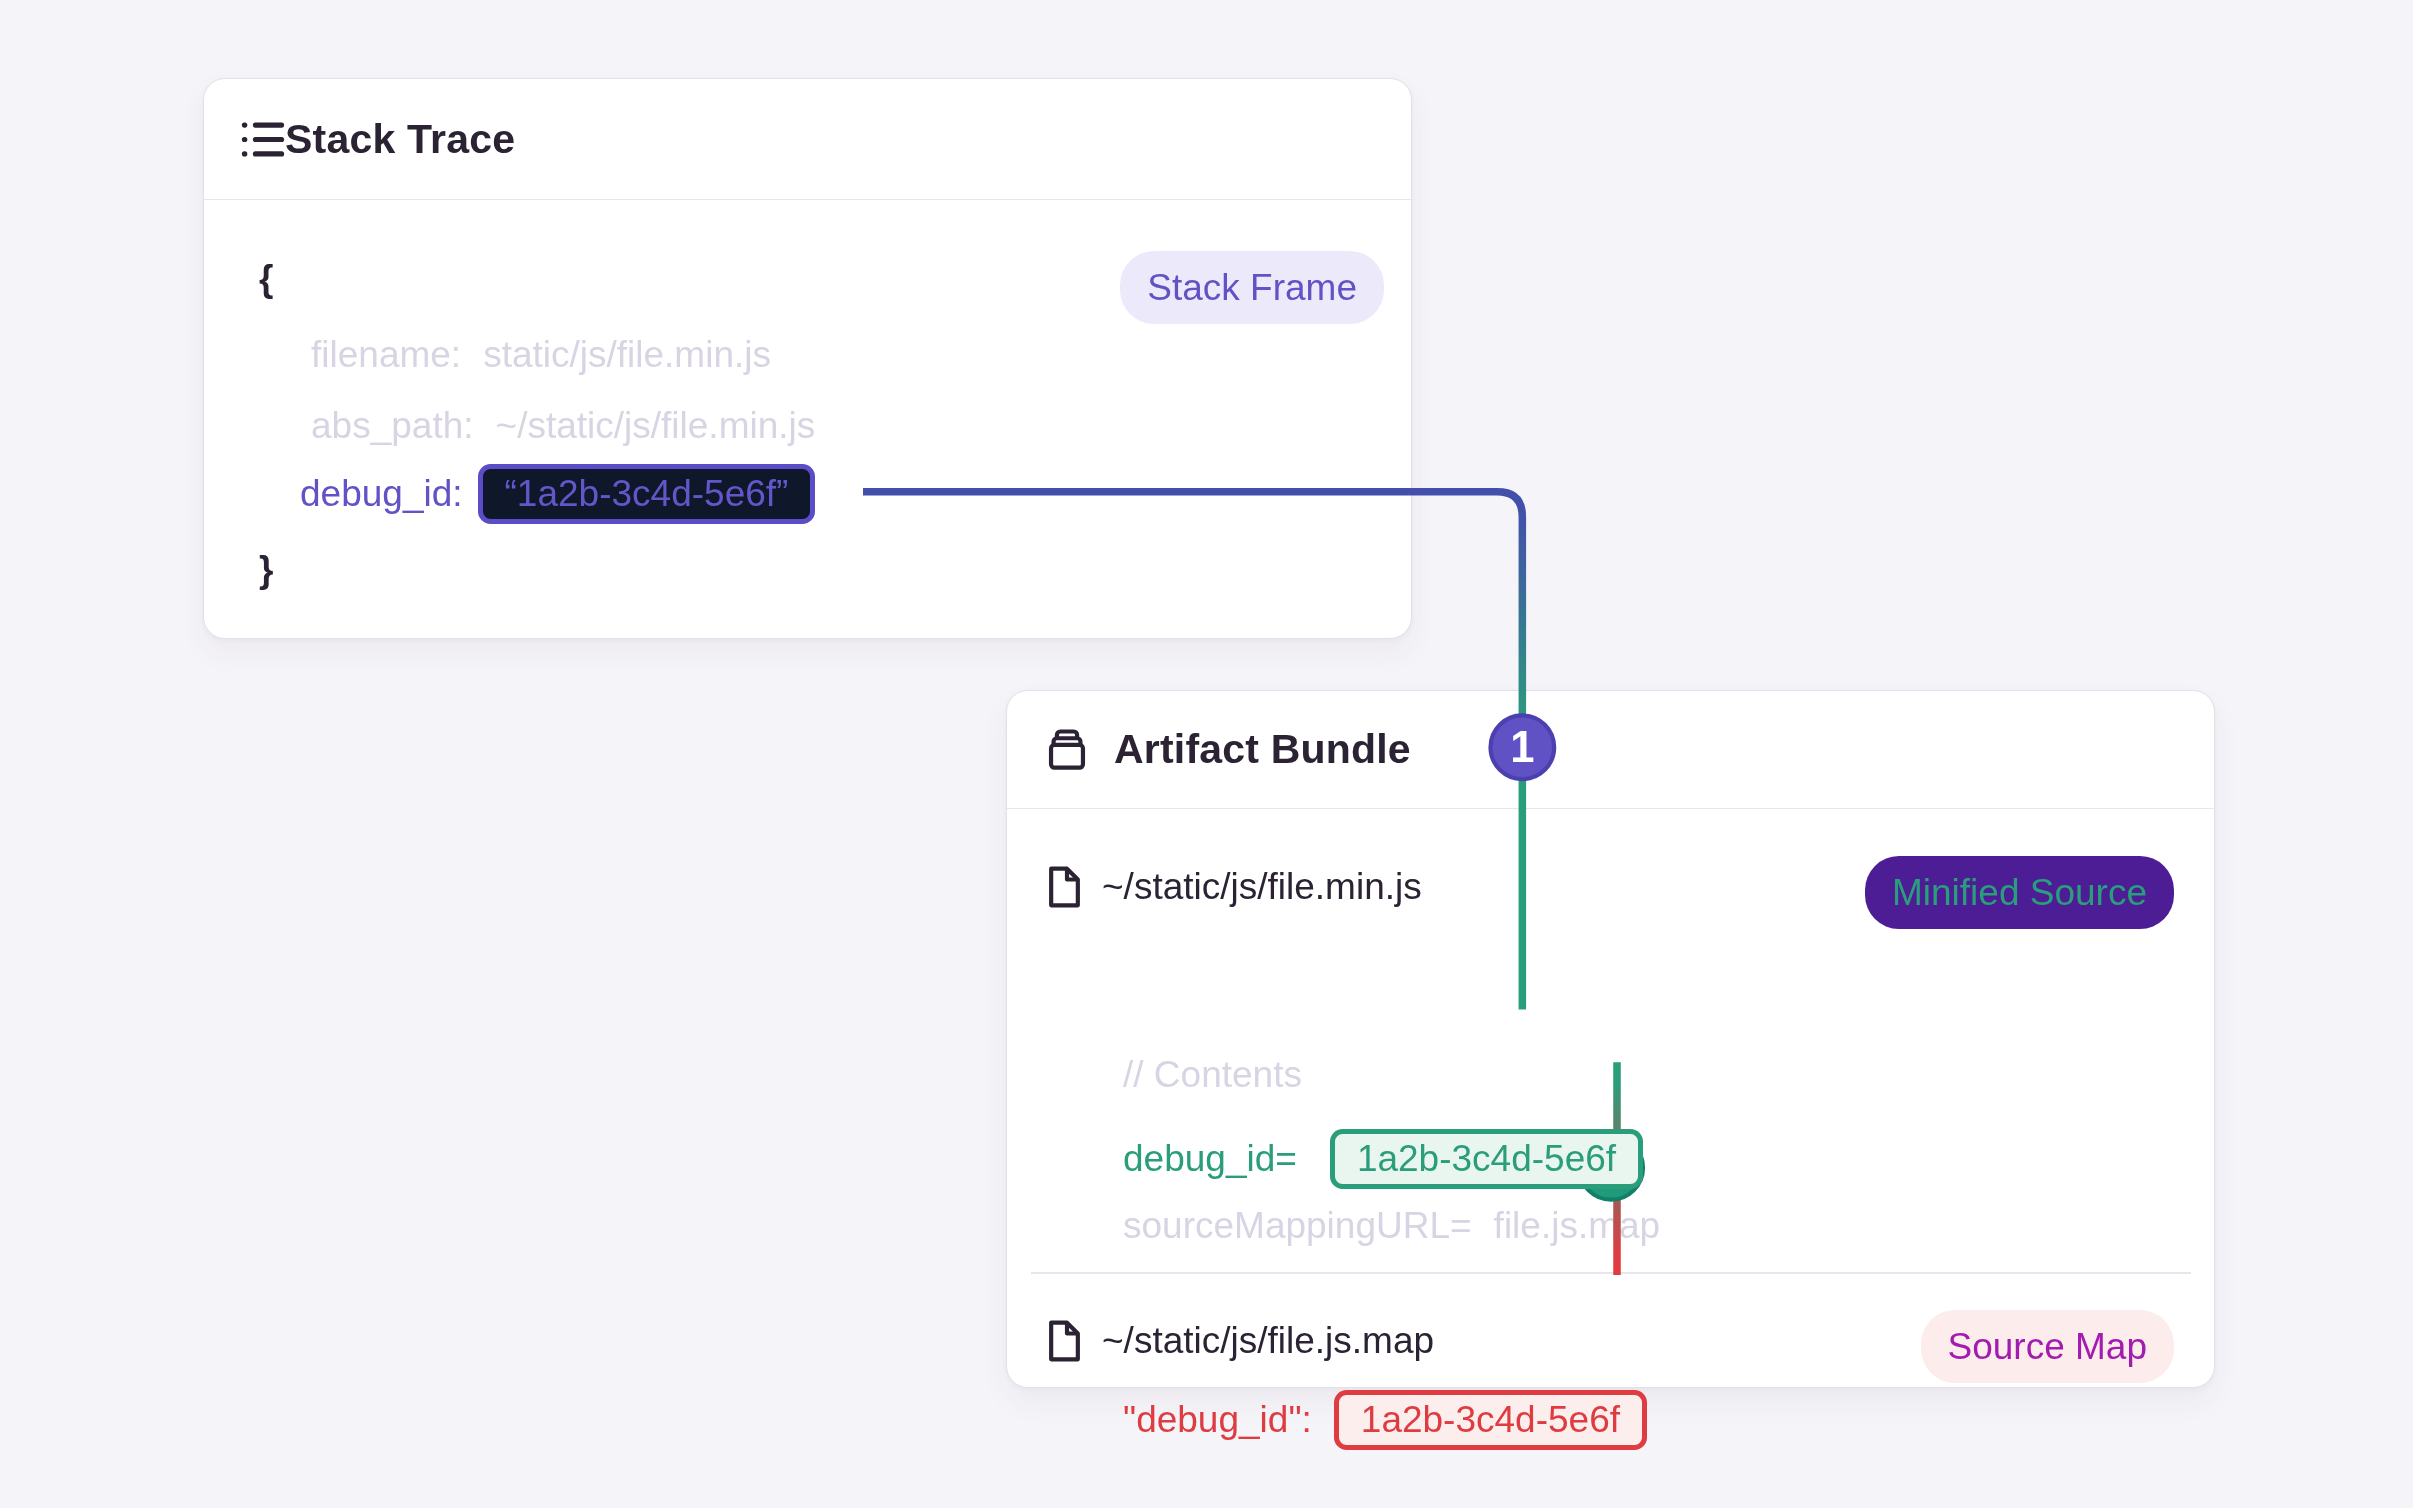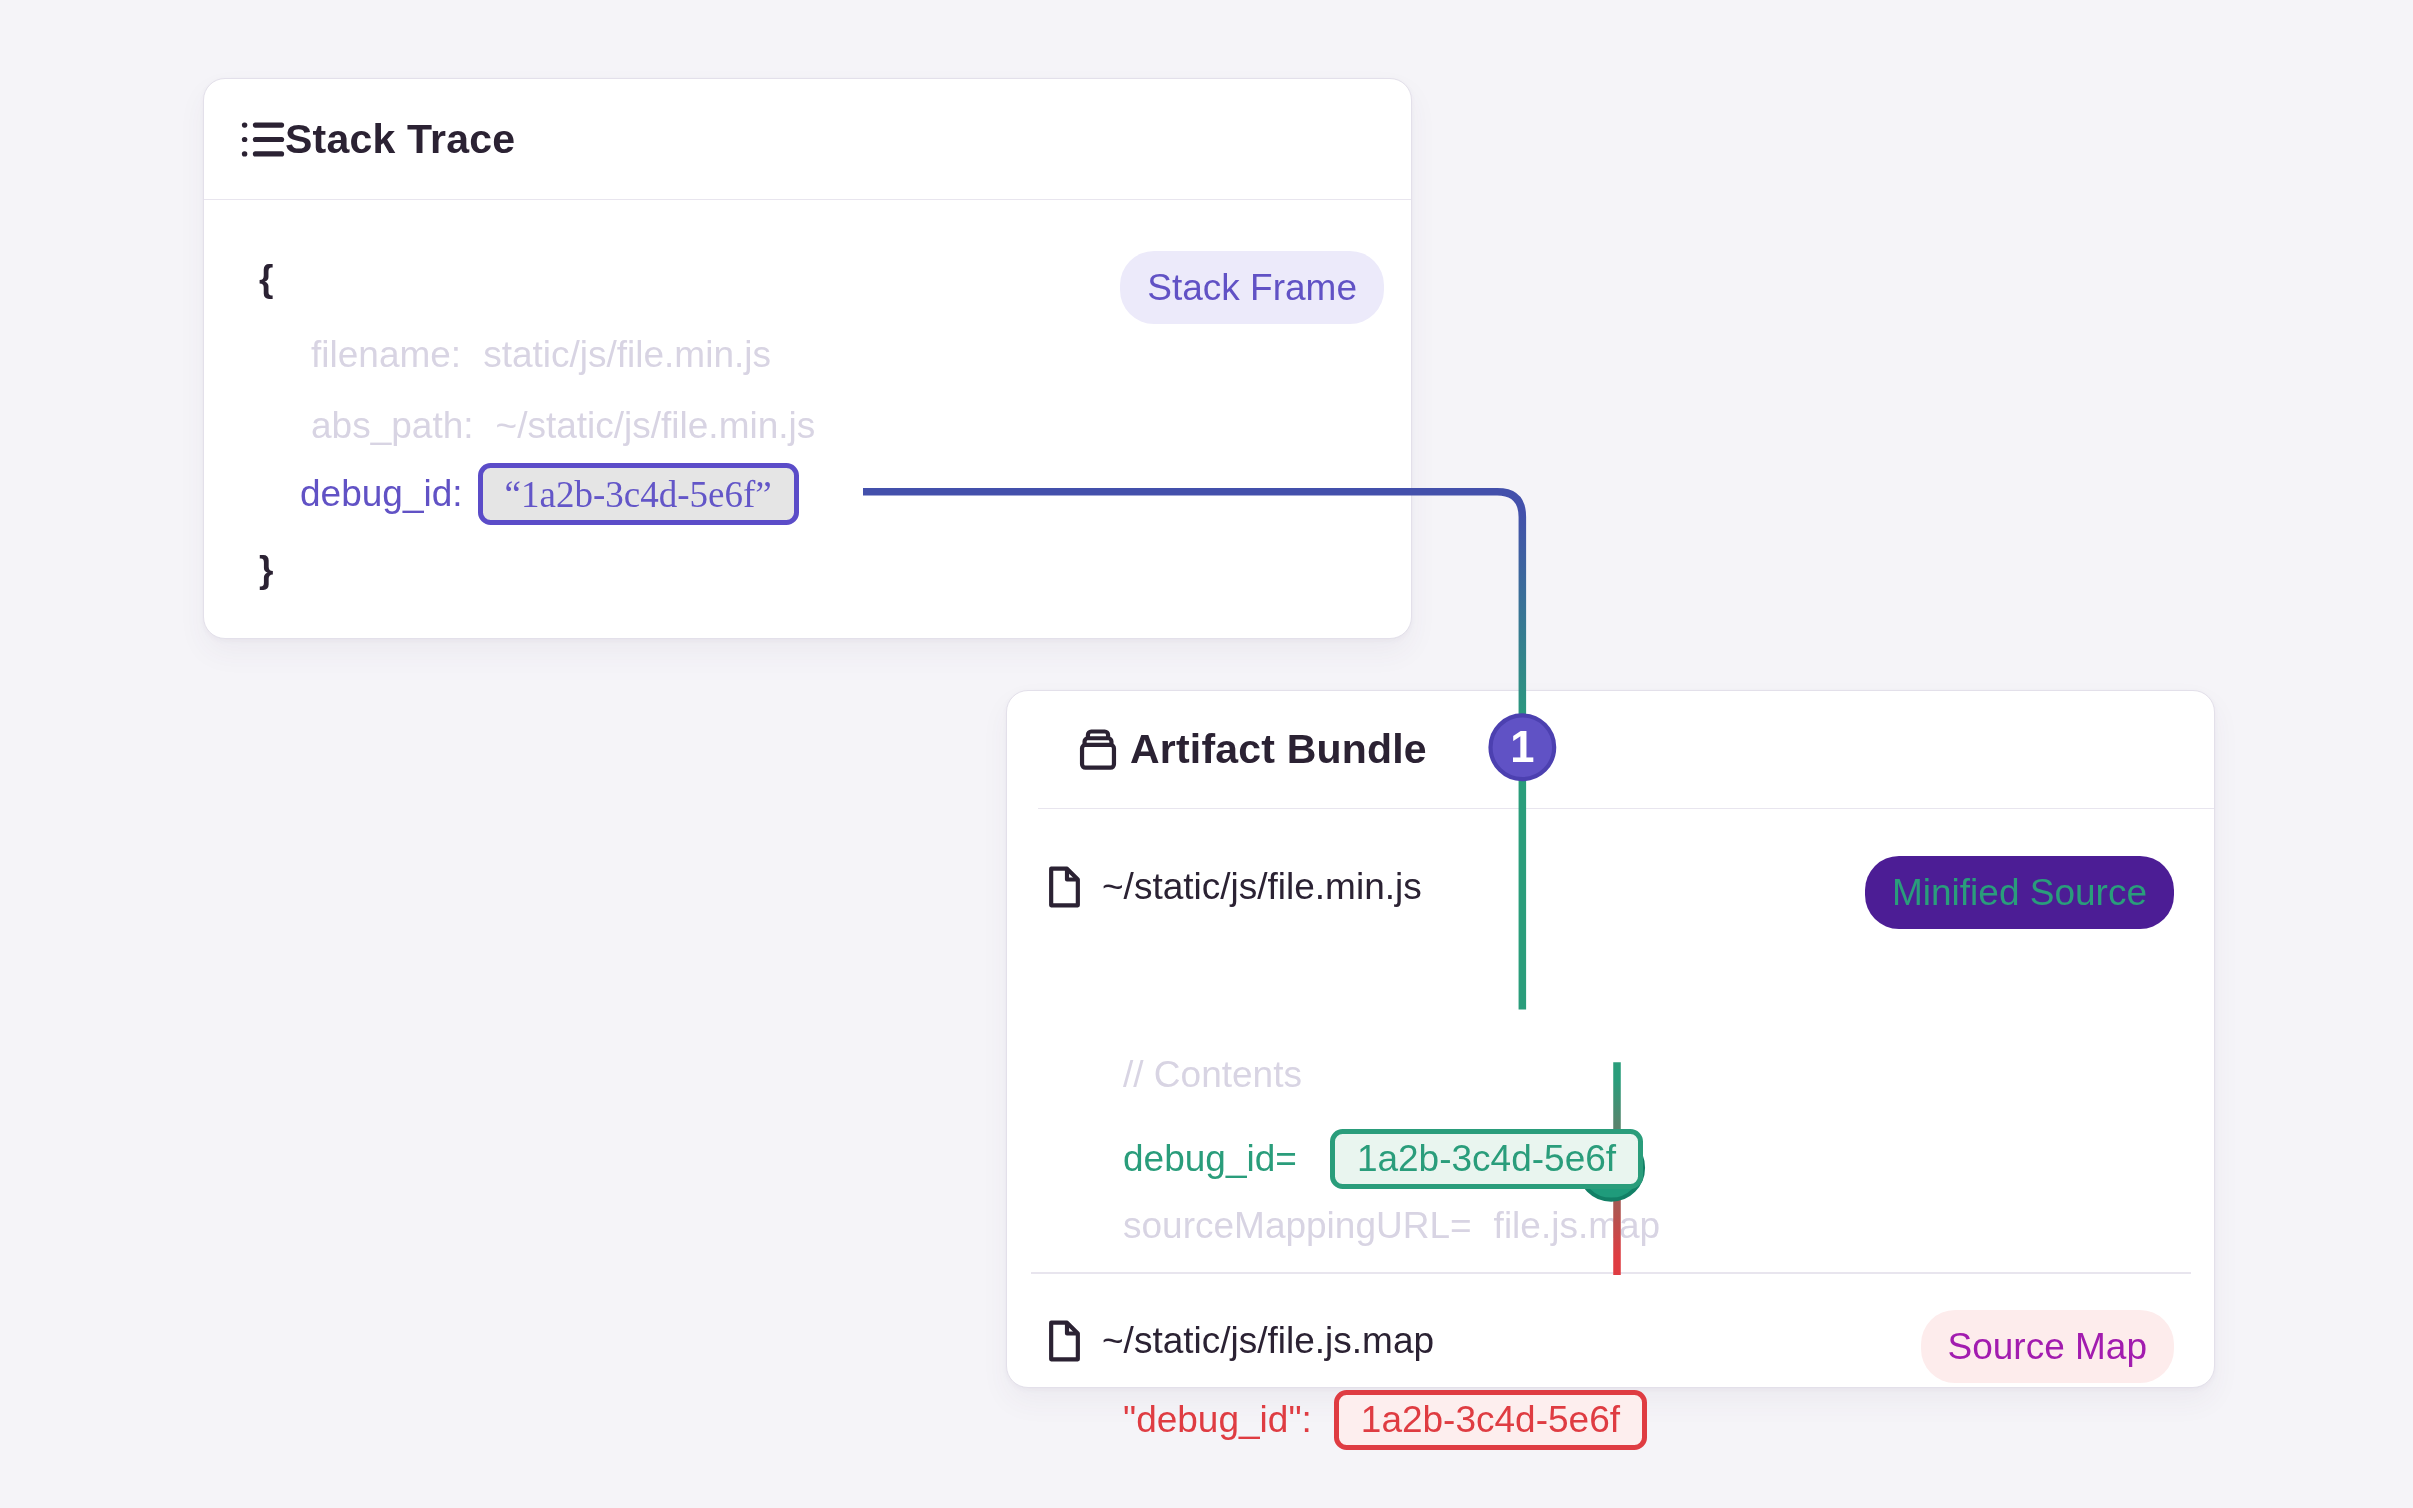--- a/index.html
+++ b/index.html
@@ -21,21 +21,21 @@
   }
   #stack-card    { left: 203px;  top: 78px;  width: 1207px; height: 559px; }
   #artifact-card { left: 1006px; top: 690px; width: 1207px; height: 696px; }
 
   .card-header {
     display: flex; align-items: center;
     padding: 0 37px; 
     border-bottom: 1.7px solid #e8e5ee;
   }
   #stack-card .card-header    { height: 120px; }
-  #artifact-card .card-header { height: 117px; gap: 11px; padding: 0 39px; margin-left: 31px; }
+  #artifact-card .card-header { height: 117px; gap: 26px; padding: 0 39px; }
 
   .card-title {
     font-size: 41px; font-weight: bold; color: #2b2233; letter-spacing: 0.2px;
   }
 
   .card-body { position: relative; width: 100%; }
 
   .code {
     position: absolute;
     font-size: 37px; line-height: 44px;
@@ -52,21 +52,21 @@
   }
 
   .id-box {
     position: relative; z-index: 10;
     display: inline-flex; align-items: center;
     border-radius: 12.6px;
     padding: 4.2px 22px;
     font-size: 37px;
     background: #f2f0fc;
   }
-  .id-box.purple { border: 5px solid #5b4cc8; background: #e5e5e5; color: #6356c8; font-family: Liberation Serif, serif; }
+  .id-box.purple { border: 5px solid #5b4cc8; background: #0f172a; color: #6356c8; }
   .id-box.green  { border: 5px solid #2a9d7b; background: #e9f5ef; color: #2a9d7b; }
   .id-box.red    { border: 5px solid #df3c42; background: #fdeeee; color: #df3c42; }
 
   .key-purple { color: #6152c5; font-weight: 500; margin-right: 15px; }
   .key-green  { color: #2a9d7b; font-weight: 500; margin-right: 33px; }
   .key-red    { color: #df3c42; font-weight: 500; margin-right: 22px; }
 
   .badge {
     position: absolute;
     display: flex; align-items: center;

